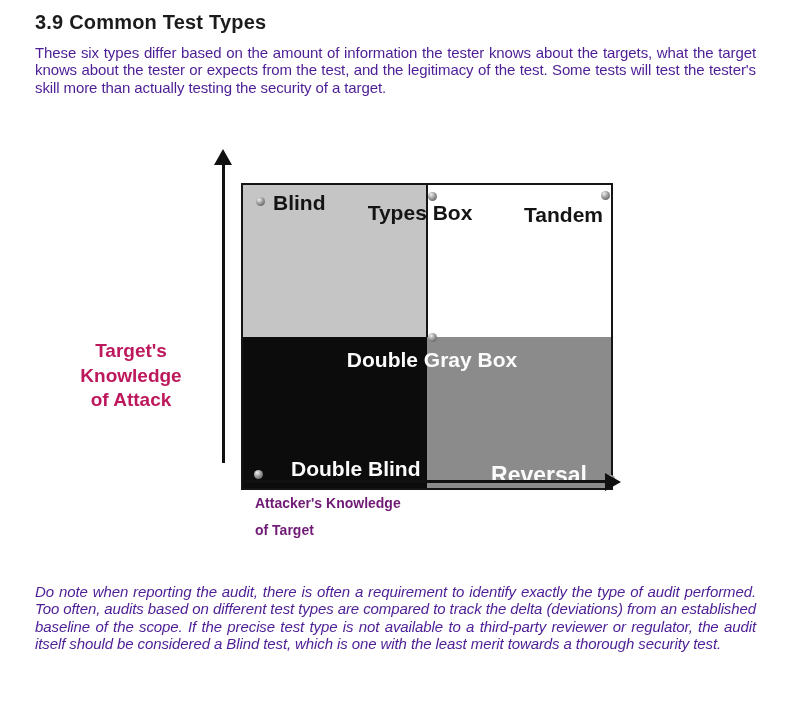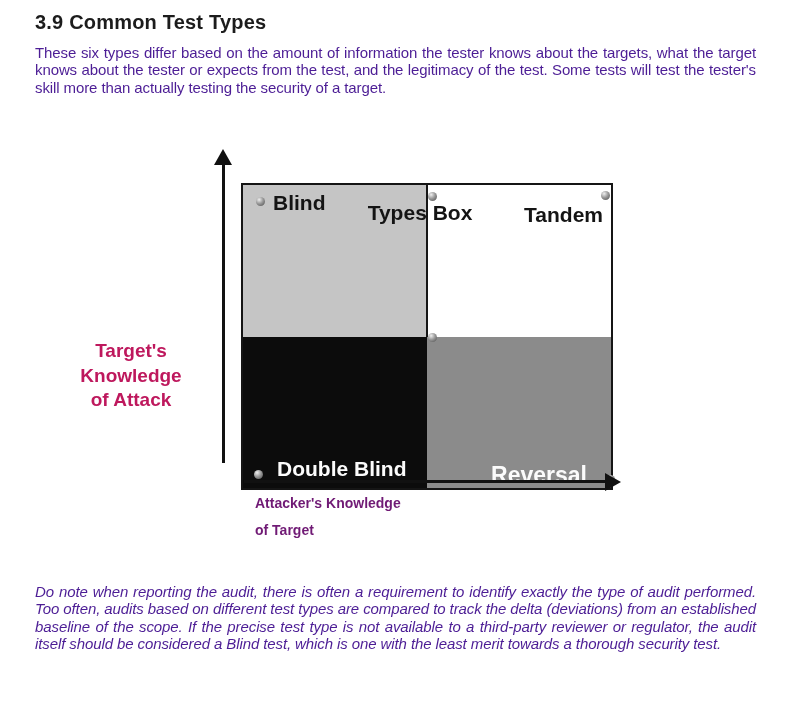--- a/index.html
+++ b/index.html
@@ -60,21 +60,21 @@
     font-weight: bold;
     font-size: 21px;
     white-space: nowrap;
   }
   .mlabel-dark  { color: #141414; }
   .mlabel-light { color: #fbfbfb; }
   .lbl-blind        { left: 30px; top: 6px; }
   .lbl-gray-box     { left: calc(50% - 7px); top: 16px; transform: translateX(-50%); }
   .lbl-tandem       { right: 8px; top: 18px; }
   .lbl-dgb          { left: calc(50% + 5px); top: 163px; transform: translateX(-50%); }
-  .lbl-double-blind { left: 34px; top: 272px; }
+  .lbl-double-blind { left: 48px; top: 272px; }
   .lbl-reversal     { right: 24px; top: 277px; font-size: 23px; }
 
   .dot {
     position: absolute;
     width: 9px; height: 9px;
     border-radius: 50%;
     background: radial-gradient(circle at 35% 30%, #efefef 0%, #9a9a9a 45%, #474747 100%);
   }
   .dot-blind        { left: 13px;  top: 12px; }
   .dot-top-center   { left: 185px; top: 7px; }
@@ -169,20 +169,21 @@
       <span class="dot dot-blind"></span>
       <span class="dot dot-top-center"></span>
       <span class="dot dot-tandem"></span>
       <span class="dot dot-center"></span>
       <span class="dot dot-double-blind"></span>
       <span class="dot dot-reversal"></span>
 
       <span class="mlabel mlabel-dark lbl-blind">Blind</span>
       <span class="mlabel mlabel-dark lbl-gray-box">Types Box</span>
       <span class="mlabel mlabel-dark lbl-tandem">Tandem</span>
+      <span class="mlabel mlabel-light lbl-dgb">Double Gray Box</span>
       <span class="mlabel mlabel-light lbl-double-blind">Double Blind</span>
       <span class="mlabel mlabel-light lbl-reversal">Reversal</span>
     </div>
 
     <div class="h-arrow">
       <div class="shaft"></div>
       <div class="head"></div>
     </div>
 
     <div class="y-axis-label">Target's

